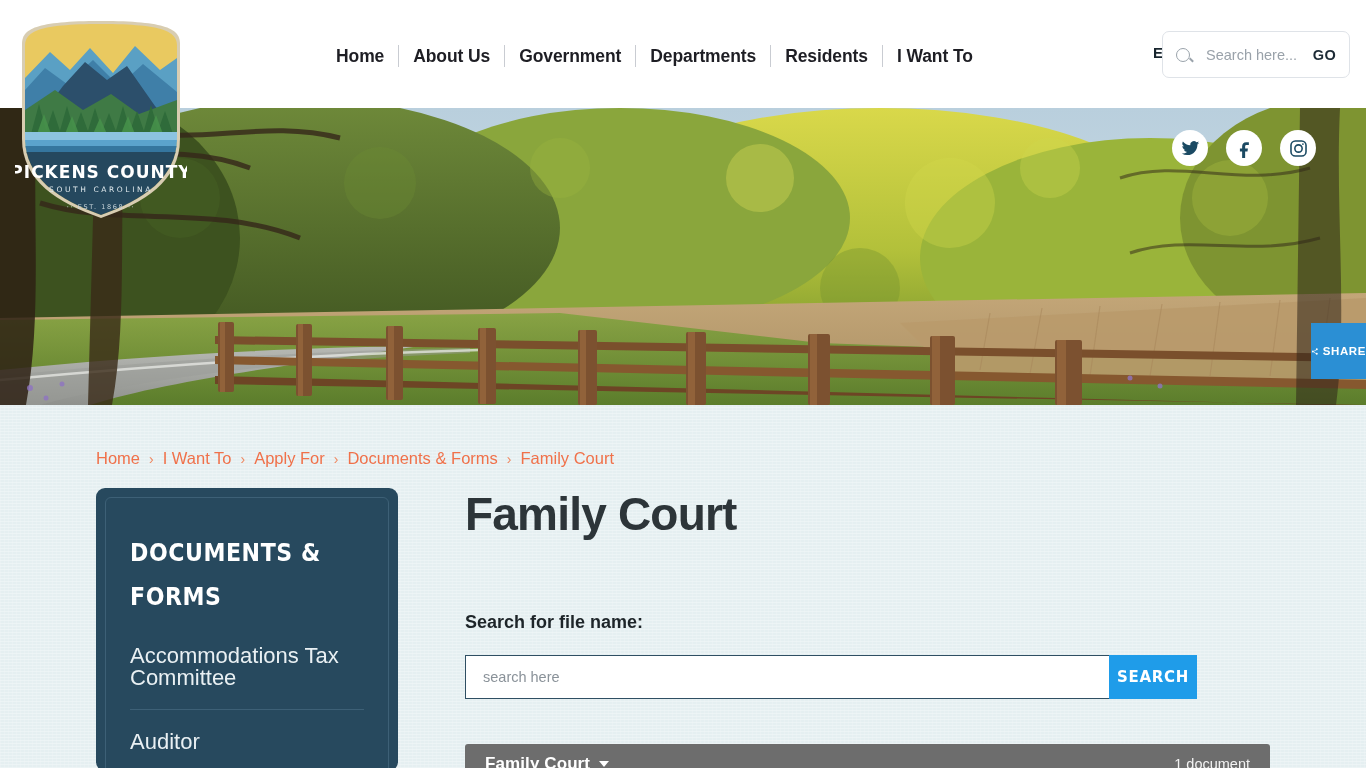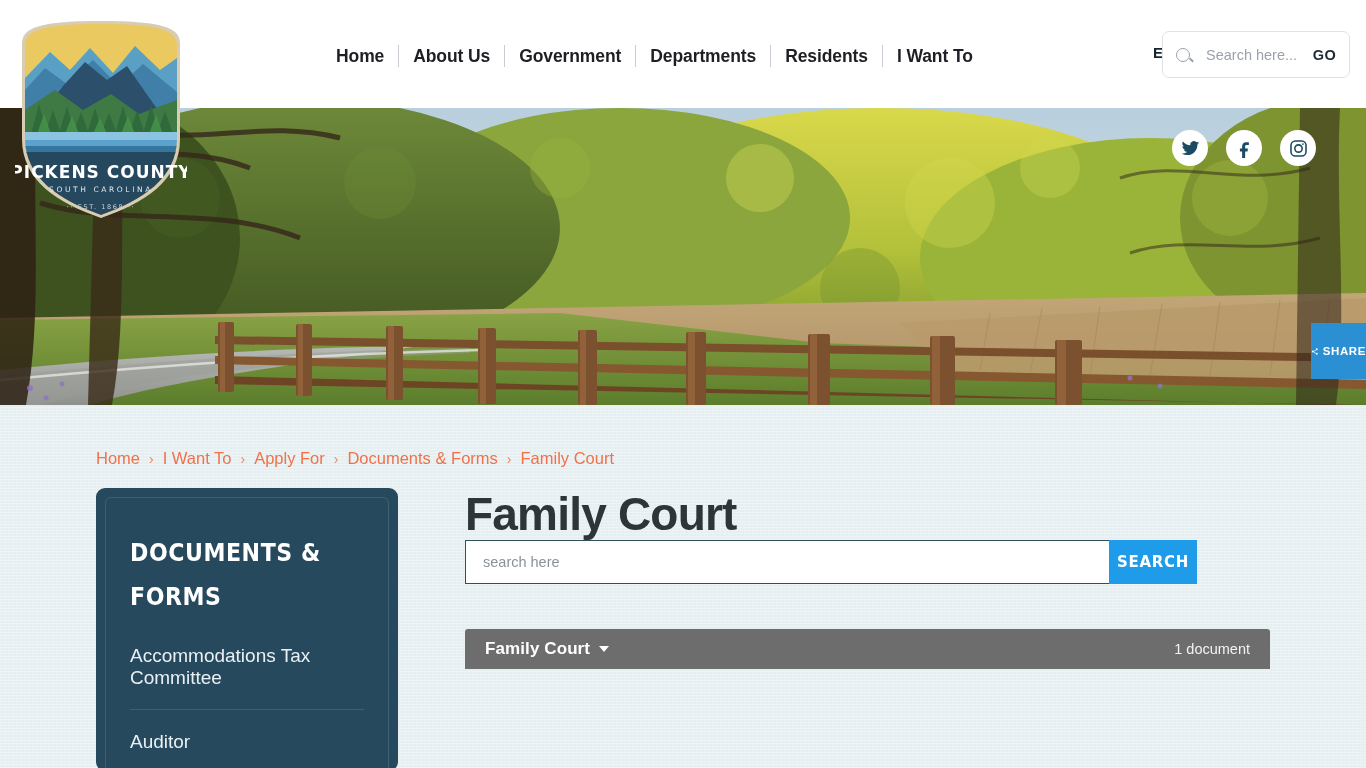--- a/index.html
+++ b/index.html
@@ -112,36 +112,36 @@
     position:absolute; left:9px; top:9px; right:9px; bottom:-40px;
     border:1px solid #3d6076; border-radius:6px; padding:0 24px;
   }
   .sb-title {
     font-family:"DejaVu Sans", sans-serif;
     font-size:24px; font-weight:bold; color:#fff; letter-spacing:.6px;
     line-height:44px; padding-top:33px; text-transform:uppercase;
     transform:scaleX(.92); transform-origin:left;
   }
   .sb-item {
-    font-size:19px; color:#e9f0f3; line-height:22px; padding:21px 0 20px 0;
+    font-size:22px; color:#e9f0f3; line-height:22px; padding:21px 0 20px 0;
     border-top:1px solid #3d6076; cursor:pointer;
   }
   .sb-item.first { border-top:0; padding-top:26px; }
 
   
   .main { position:absolute; left:465px; top:83px; width:805px; }
   .page-title {
     font-size:46px; font-weight:bold; color:#2d3539; letter-spacing:-.8px;
     line-height:52px;
   }
   .search-label {
     font-size:18px; font-weight:bold; color:#1e2529; margin-top:72px;
   }
   .file-search {
-    display:flex; height:44px; width:732px;
+    margin-top:22px; display:flex; height:44px; width:732px;
   }
   .file-search input {
     flex:1; border:1px solid #2f4f63; border-right:0; background:#fff;
     padding:0 17px; font-size:14.5px; color:#6f7a80; outline:0;
     font-family:"Liberation Sans", sans-serif;
   }
   .file-search input::placeholder { color:#8a9299; }
   .file-search button {
     width:88px; border:0; background:#1f9ce9; color:#fff; font-size:15px;
     font-weight:bold; letter-spacing:.7px; cursor:pointer;
@@ -408,20 +408,21 @@
       <div class="sb-title">Documents &amp; Forms</div>
       <div class="sb-item first">Accommodations Tax Committee</div>
       <div class="sb-item">Auditor</div>
 
     </div>
   </div>
 
   <div class="main">
     <div class="page-title">Family Court</div>
 
+    <div class="search-label">Search for file name:</div>
 
     <div class="file-search">
       <input value="" placeholder="search here" style="">
       <button>SEARCH</button>
     </div>
 
     <div class="doc-bar">
       <div class="doc-bar-left">
         <span class="doc-bar-title">Family Court</span>
         <span class="caret"></span>

